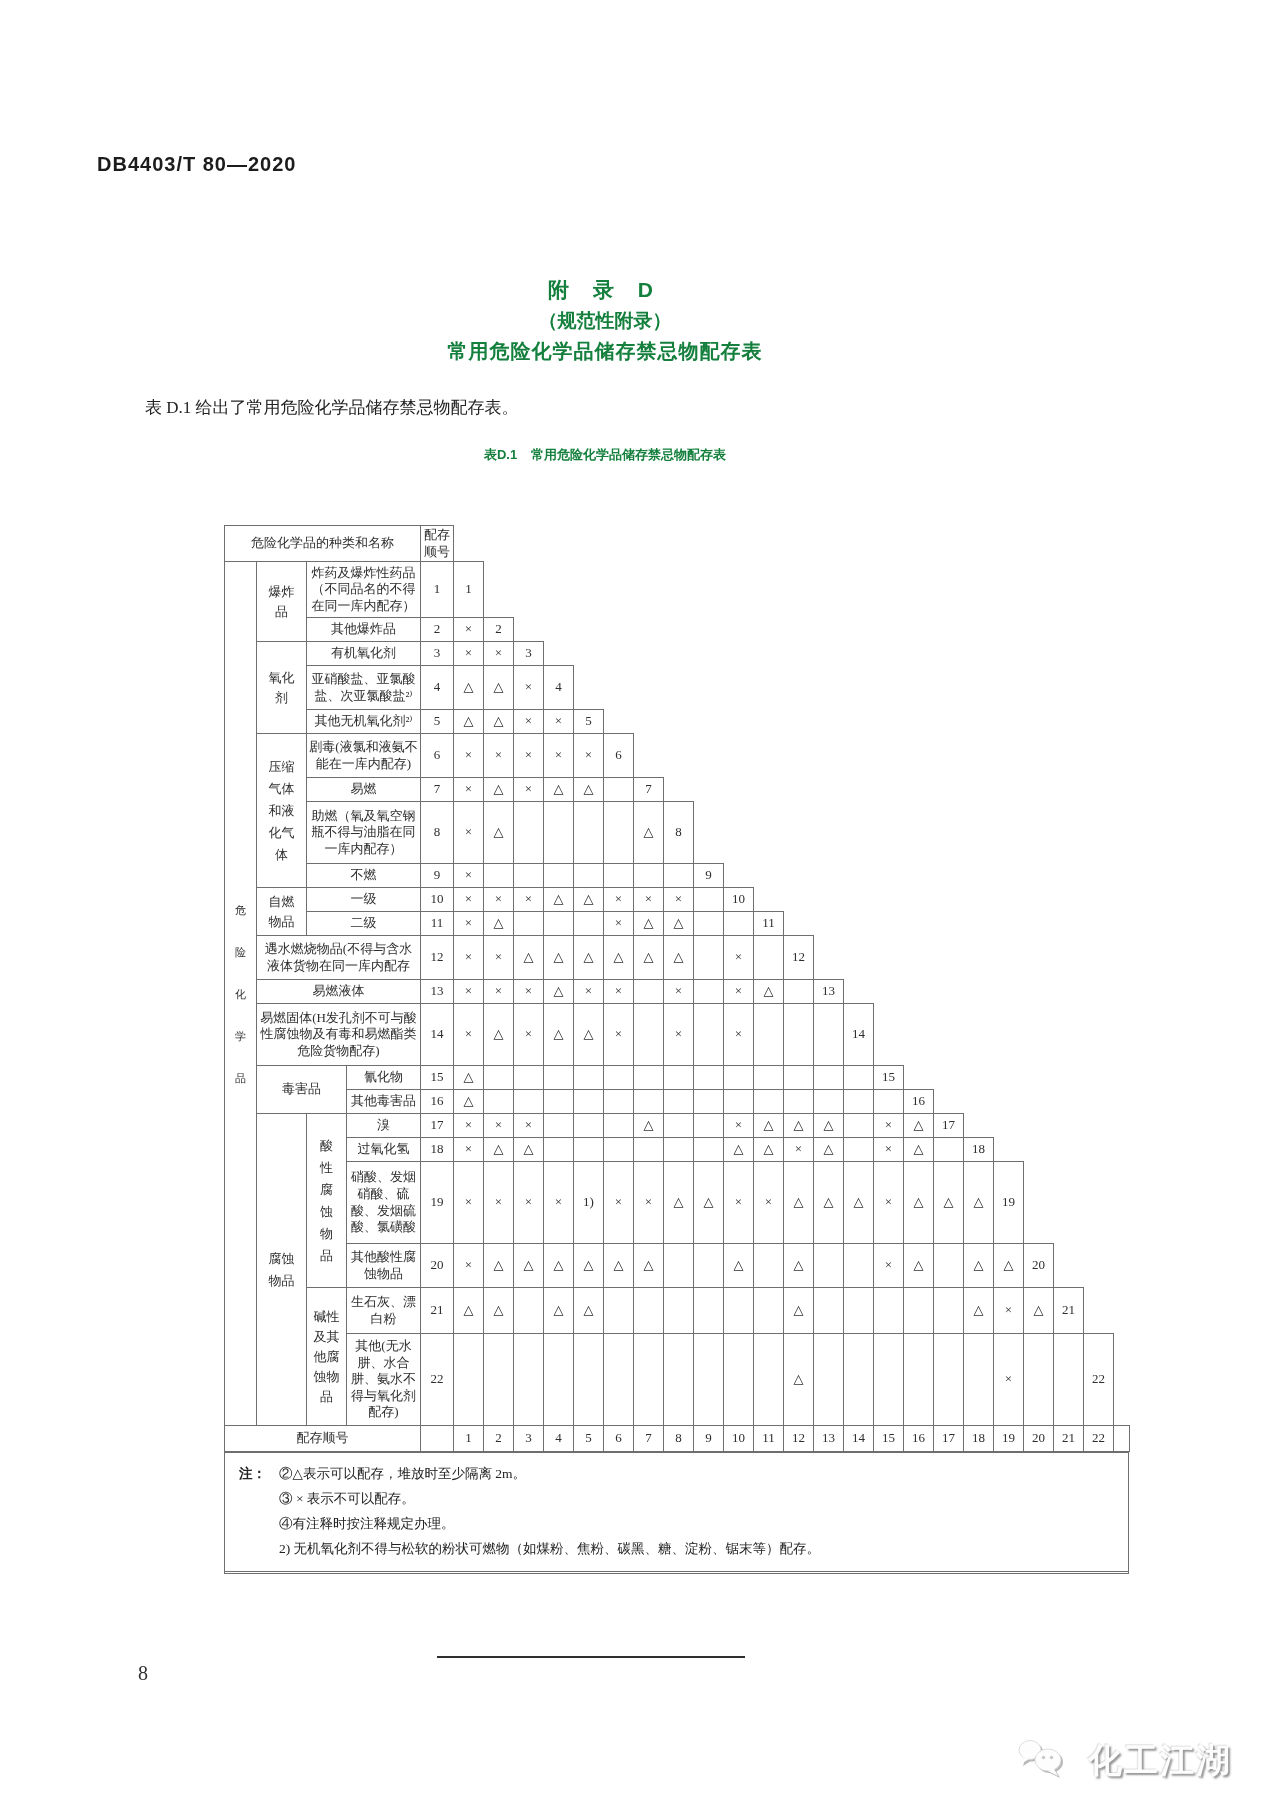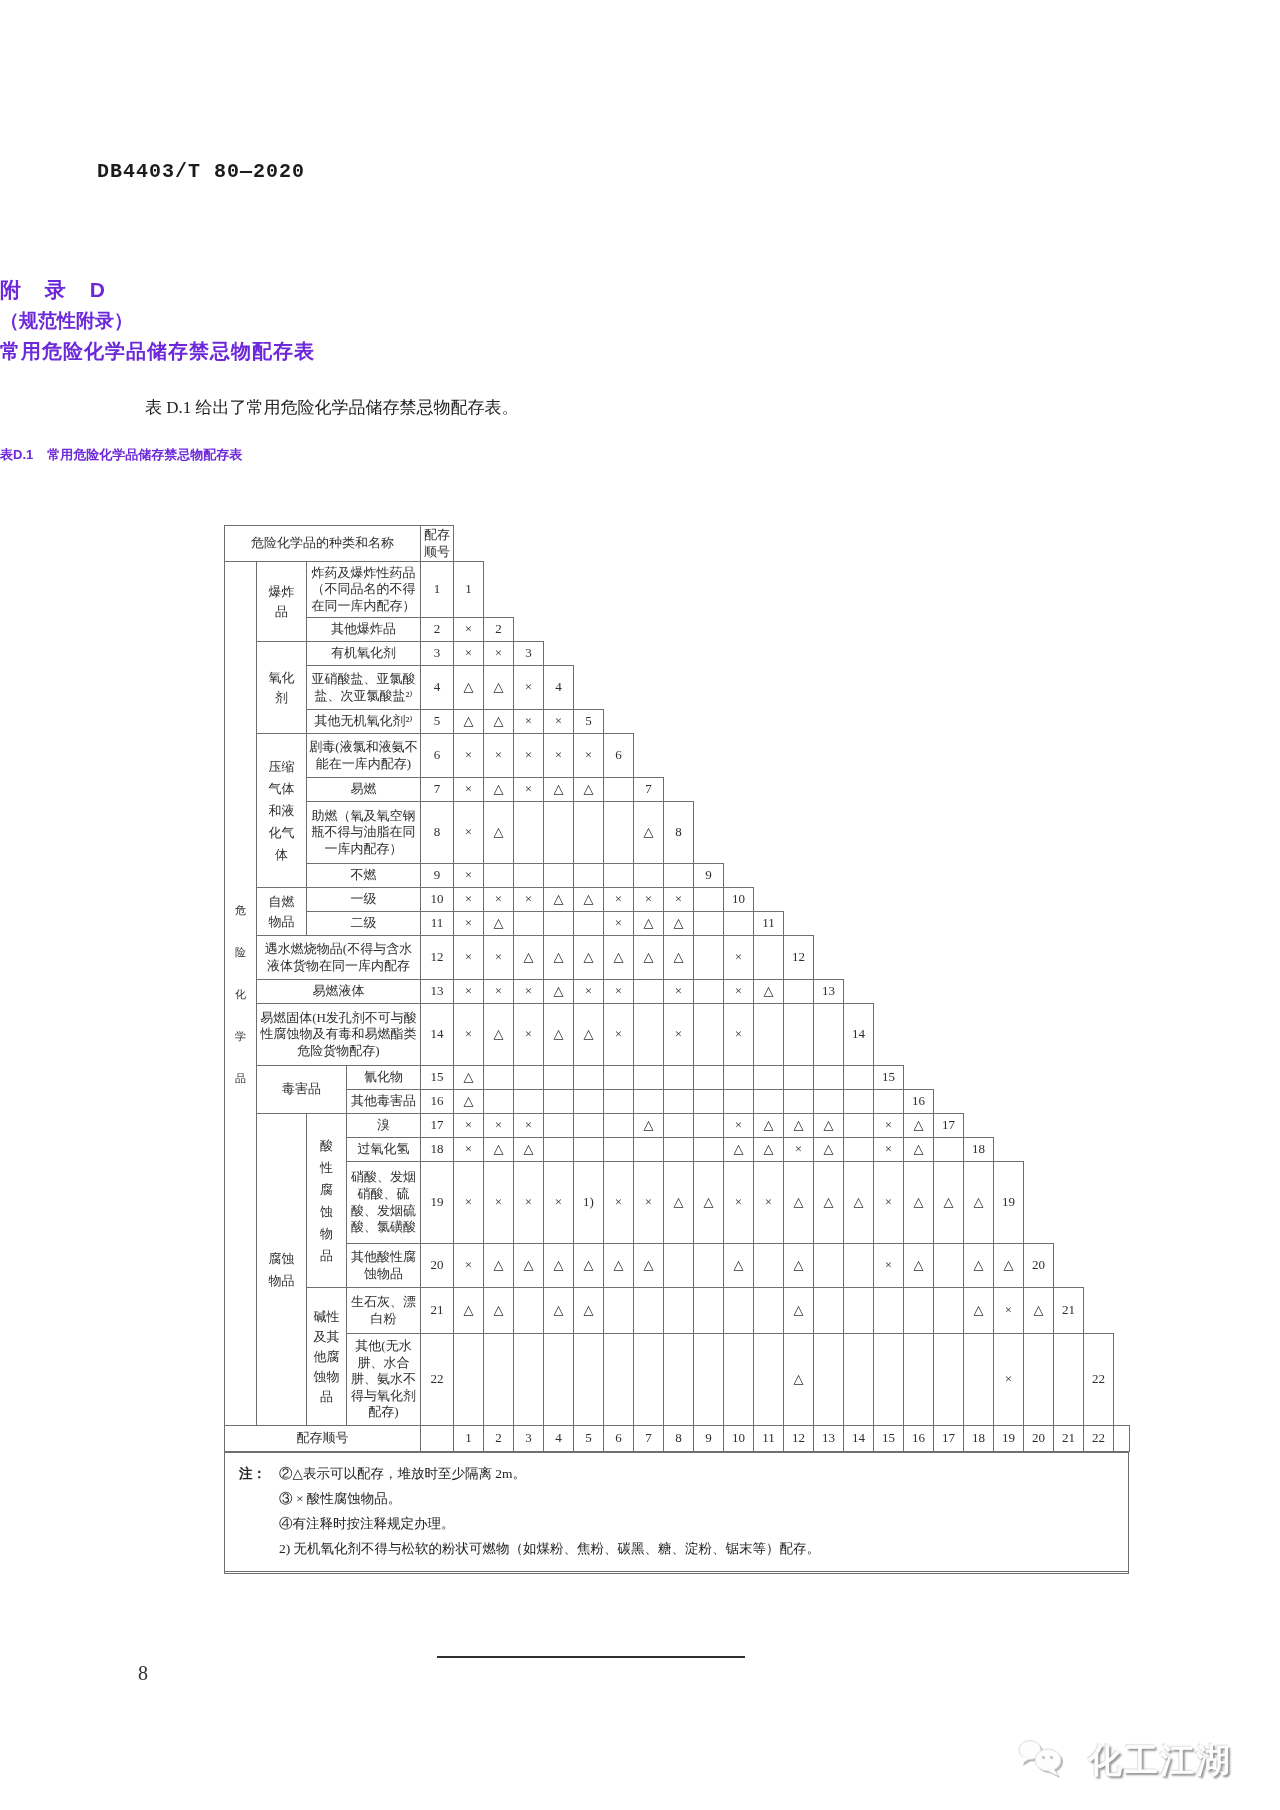--- a/index.html
+++ b/index.html
@@ -1,23 +1,23 @@
 <!DOCTYPE html>
 <html><head>
 <meta charset="utf-8">
 <style>
   html,body{margin:0;padding:0;}
   body{
     width:1280px;height:1810px;position:relative;background:#ffffff;
     font-family:"Liberation Serif","DejaVu Serif",serif;color:#2b2b2b;overflow:hidden;
   }
-  .doc-code{position:absolute;left:97px;top:160px;font-family:Liberation Mono, monospace;
+  .doc-code{position:absolute;left:97px;top:153px;font-family:Liberation Sans, sans-serif;
     font-weight:600;font-size:20px;letter-spacing:1px;color:#1c1c1c;}
-  .center-block{position:absolute;left:0;width:1130px;
-    font-family:"Liberation Sans","DejaVu Sans",sans-serif;font-weight:700;color:#6d28d9;}
+  .center-block{position:absolute;left:0;width:1130px;text-align:center;
+    font-family:"Liberation Sans","DejaVu Sans",sans-serif;font-weight:700;color:#15803d;padding-left:40px;}
   .t1{top:276px;font-size:21px;letter-spacing:9px;}
   .t2{top:308px;font-size:19px;}
   .t3{top:338px;font-size:20px;letter-spacing:1px;}
   .intro{position:absolute;left:145px;top:396px;font-size:17px;color:#222;}
   .caption{top:446px;font-size:13px;}
   .caption .cap-title{margin-left:14px;}
 
   .table-wrap{position:absolute;left:184px;top:525px;width:905px;margin-left:40px;}
   table.matrix{border-collapse:collapse;table-layout:fixed;width:905px;}
   table.matrix td{
@@ -484,21 +484,21 @@
           <td class="sym num-col">21</td>
           <td class="sym num-col">22</td>
           <td class="sym"></td>
         </tr>
 </tbody>
     </table>
 
 <div class="notes">
   <span class="notes-label">注：</span>
   <div class="note-line">②△表示可以配存，堆放时至少隔离 2m。</div>
-  <div class="note-line">③ × 酸性腐蚀物品。</div>
+  <div class="note-line">③ × 表示不可以配存。</div>
   <div class="note-line">④有注释时按注释规定办理。</div>
   <div class="note-line">2) 无机氧化剂不得与松软的粉状可燃物（如煤粉、焦粉、碳黑、糖、淀粉、锯末等）配存。</div>
 </div>
 </div>
 
 <div class="end-rule"></div>
 <div class="page-num">8</div>
 
 <div class="watermark">
   <span>

